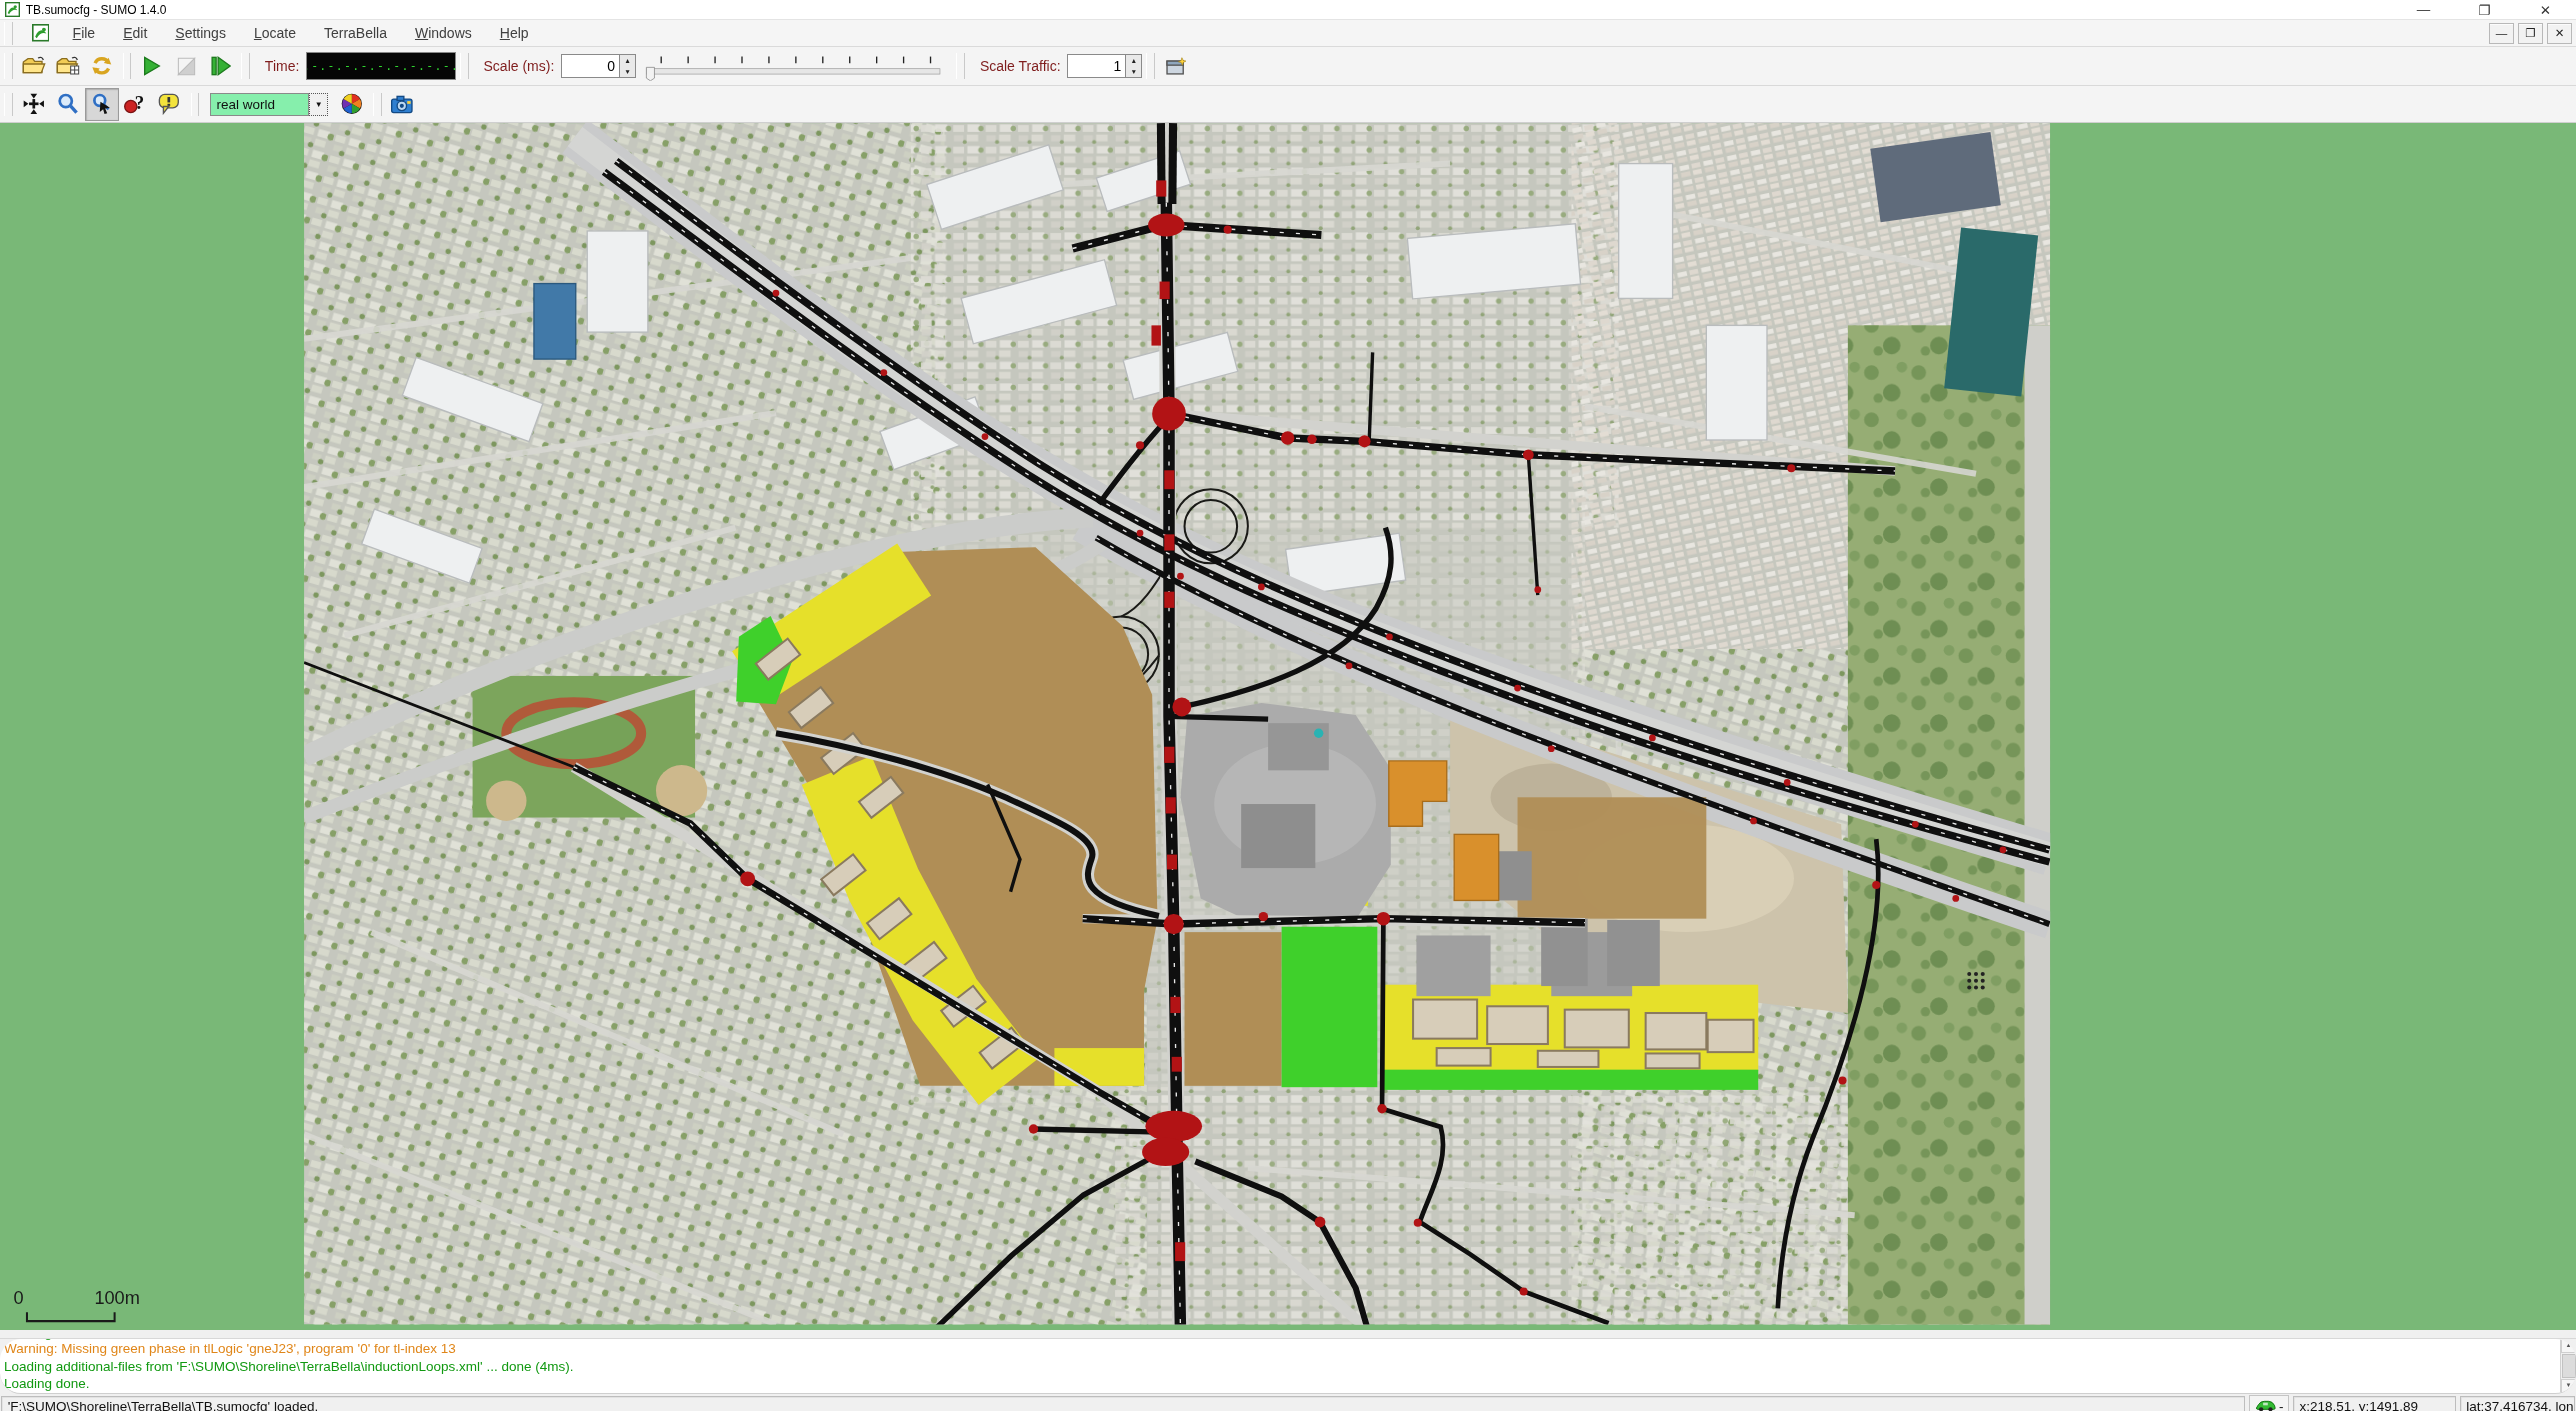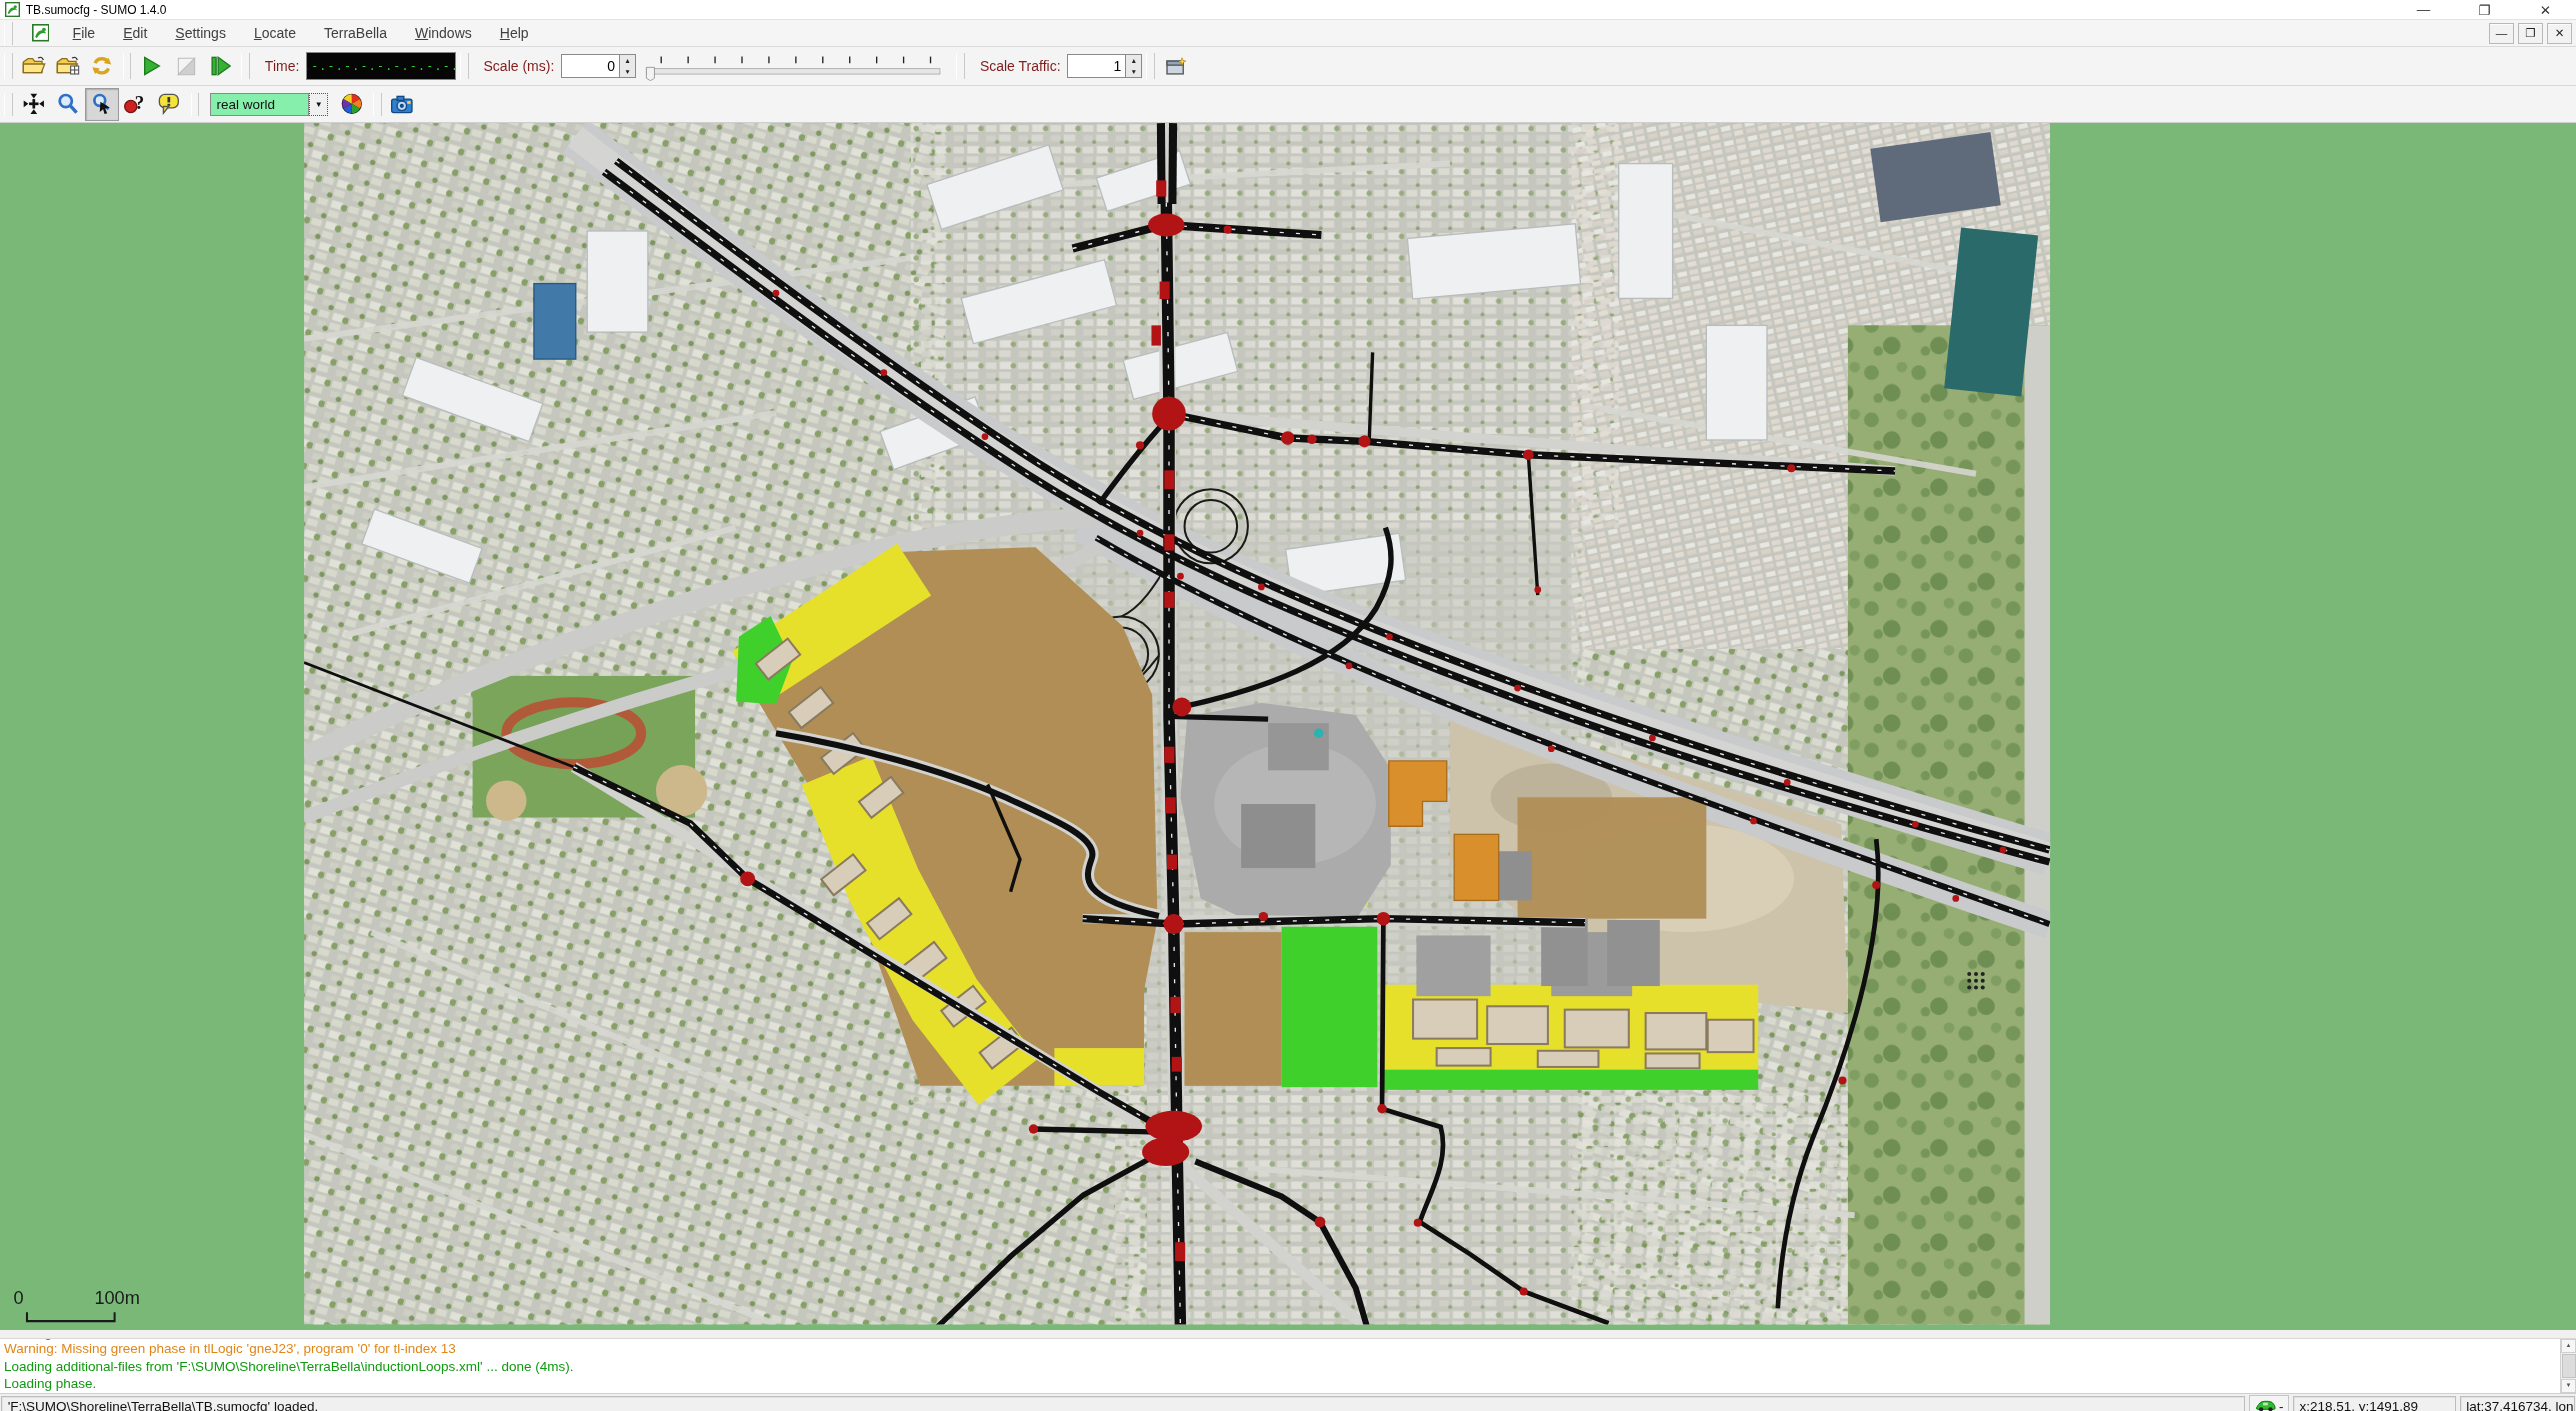--- a/index.html
+++ b/index.html
@@ -38,21 +38,21 @@
   .combobox .val{width:86px;background:#86efac;border:0.7px solid #8a8a8a;font-size:13.5px;display:flex;
     align-items:center;padding:0 5.4px;}
   .combobox .btn{width:17.5px;background:#f0f0f0;border:0.7px dotted #555;display:flex;align-items:center;
     justify-content:center;font-size:8px;}
   
   .maparea{position:relative;width:2576px;height:1207px;background:#79b877;}
   .maparea svg{display:block;}
   
   .splitter{height:8px;background:#f0f0f0;border-bottom:0.7px solid #d8d8d8;}
   .log{position:relative;height:54px;background:#ffffff;overflow:hidden;font-size:13.5px;line-height:17.5px;
-    padding-left:4px;border-bottom:0.7px solid #cfcfcf;}
+    padding-left:4px;border-bottom:0.7px solid #cfcfcf;border-radius:21px;}
   .log .clip{color:#119911;margin-top:-15px;height:16px;overflow:hidden;}
   .log .warning{color:#e08619;}
   .log .ok{color:#119911;}
   .vscroll{position:absolute;right:0;top:0;width:15px;height:54px;background:#f0f0f0;border-left:0.7px solid #d0d0d0;
     display:flex;flex-direction:column;justify-content:space-between;align-items:center;}
   .vscroll .arr{width:13.5px;height:12px;background:#f6f6f6;border:0.7px solid #cfcfcf;font-size:6px;color:#555;
     display:flex;align-items:center;justify-content:center;}
   .vscroll .thumb{width:12px;flex:1;margin:1.3px 0;background:#dcdcdc;border:0.7px solid #c2c2c2;}
   .statusbar{height:24px;background:#f0f0f0;display:flex;align-items:center;gap:4px;padding:0 1.3px;font-size:13.5px;}
   .spanel{height:19px;border:0.7px solid #bdbdbd;box-shadow:inset 0.7px 0.7px 0.7px rgba(0,0,0,.08);
@@ -548,21 +548,21 @@
       </g>
     </svg>
   </div>
 
   <div class="splitter"></div>
 
   <div class="log">
     <div class="clip">Loading net-file from 'F:\SUMO\Shoreline\TerraBella\TB.net.xml' ... done.</div>
     <div class="warning">Warning: Missing green phase in tlLogic 'gneJ23', program '0' for tl-index 13</div>
     <div class="ok">Loading additional-files from 'F:\SUMO\Shoreline\TerraBella\inductionLoops.xml' ... done (4ms).</div>
-    <div class="ok">Loading phase.</div>
+    <div class="ok">Loading done.</div>
     <div class="vscroll">
       <div class="arr">▲</div>
       <div class="thumb"></div>
       <div class="arr">▼</div>
     </div>
   </div>
 
   <div class="statusbar">
     <div class="spanel msg">'F:\SUMO\Shoreline\TerraBella\TB.sumocfg' loaded.</div>
     <div class="carbtn">

